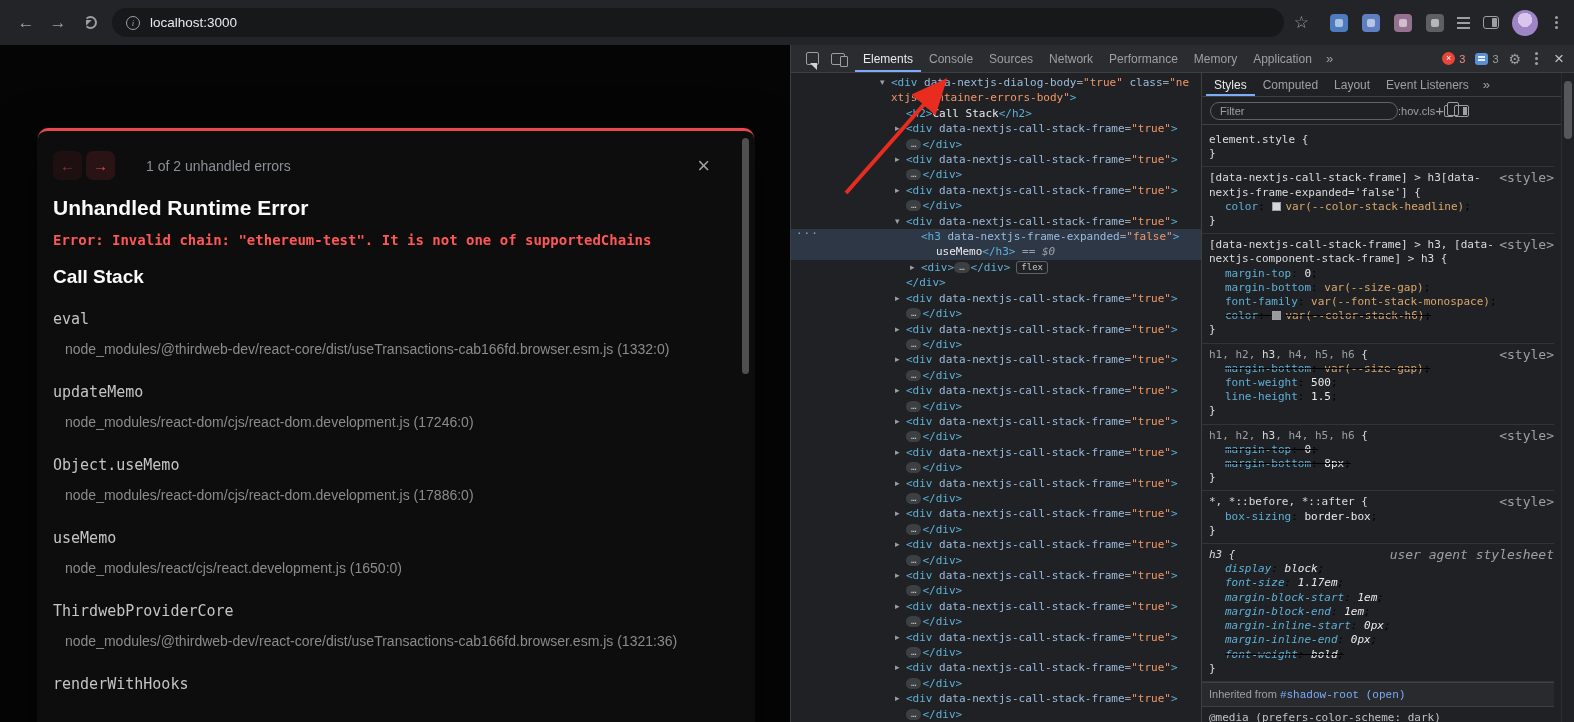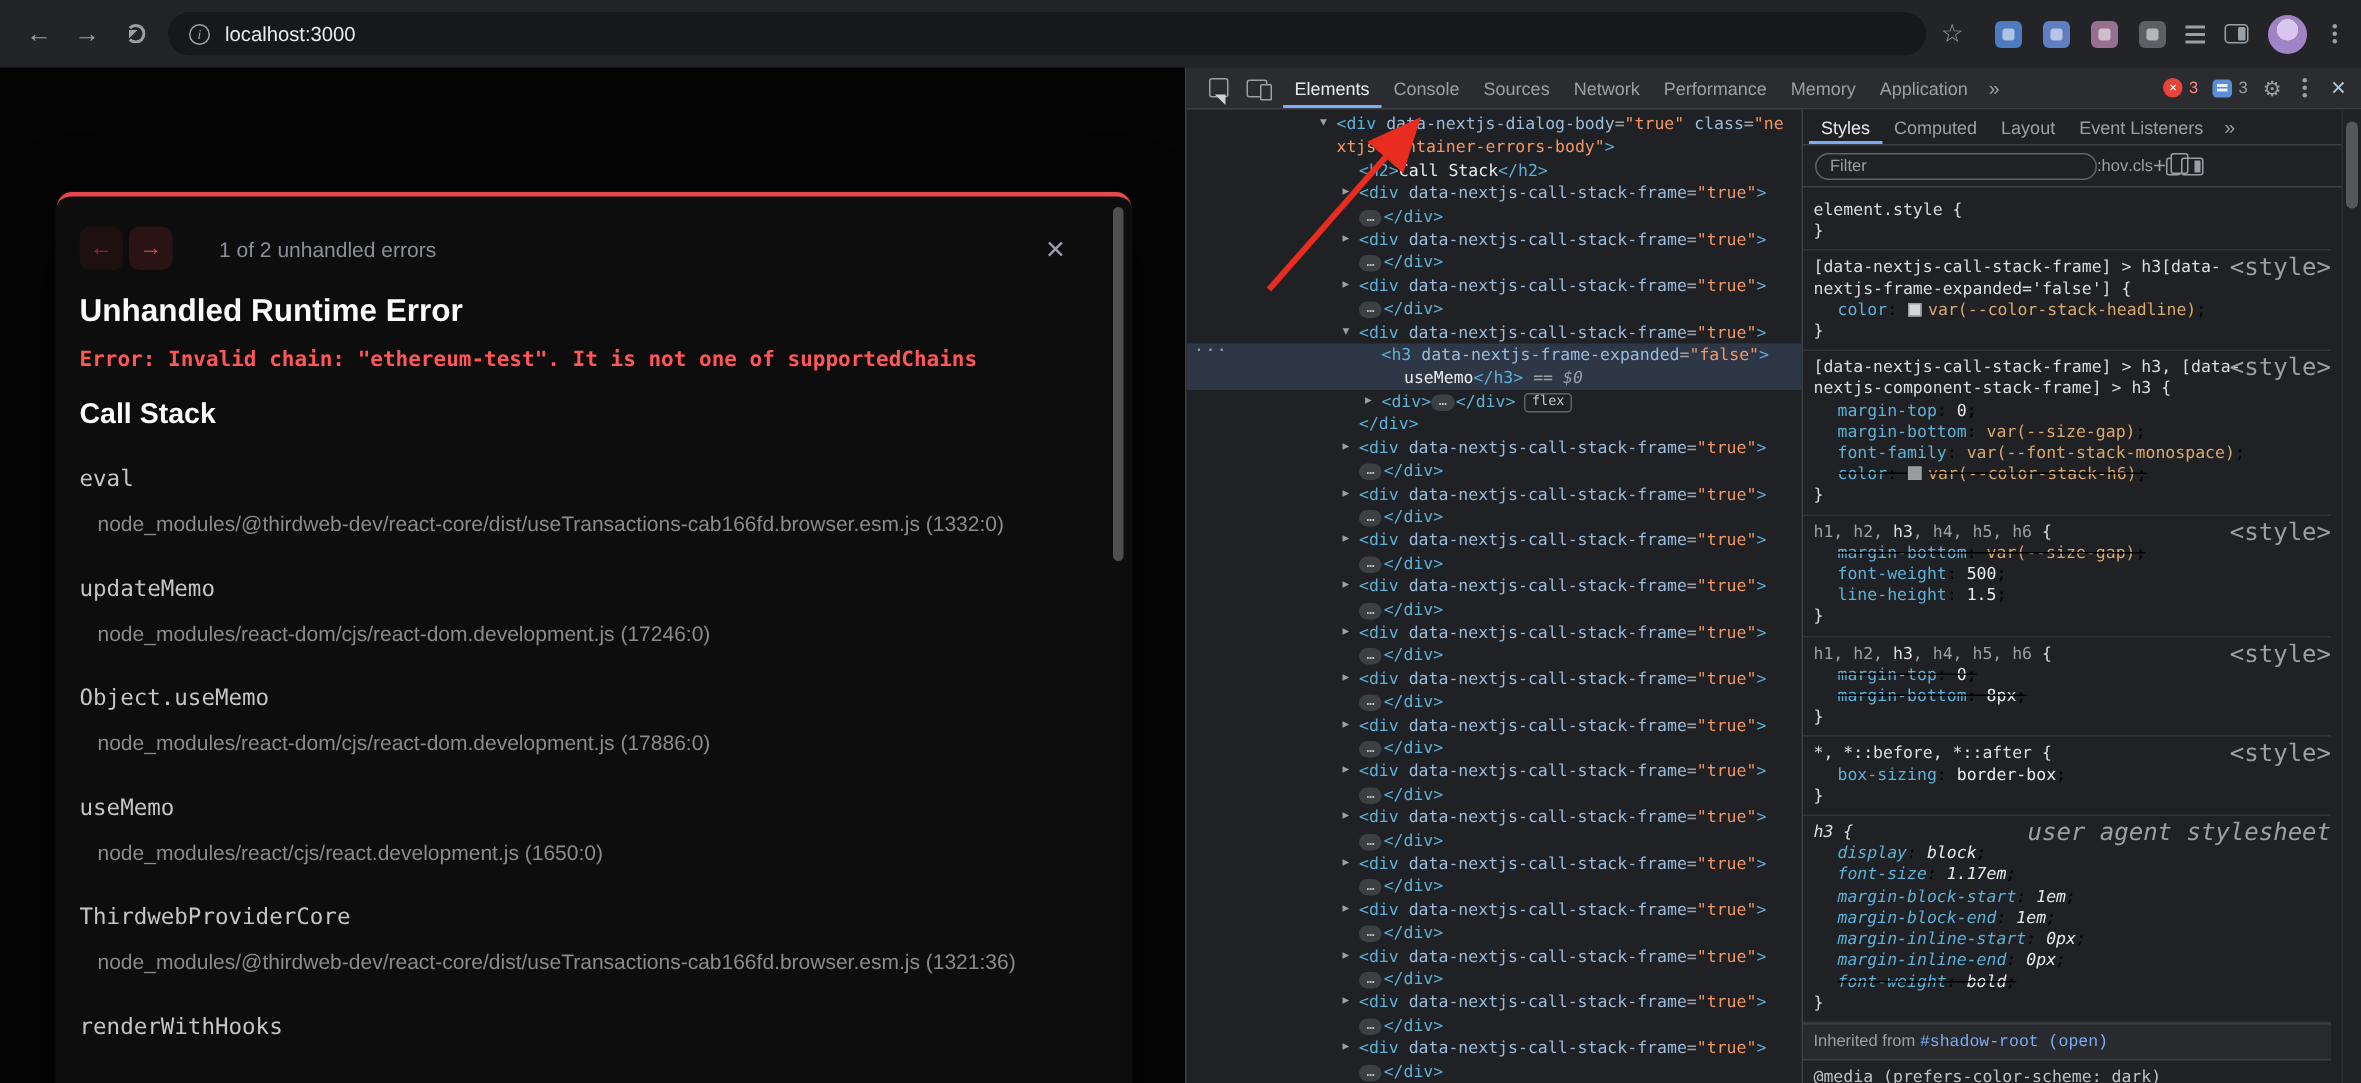--- a/index.html
+++ b/index.html
@@ -111,21 +111,21 @@
   .copy-ic { width:10px; height:12px; border:1.5px solid #9aa0a6; border-radius:2px; position:relative; }
   .copy-ic::after { content:''; position:absolute; left:2px; top:-4px; width:10px; height:12px; border:1.5px solid #9aa0a6; border-radius:2px; background:#202124; }
   .spanel-ic { width:15px; height:12px; border:1.5px solid #9aa0a6; border-radius:2px; position:relative; }
   .spanel-ic::after { content:''; position:absolute; right:1px; top:1px; bottom:1px; width:4px; background:#9aa0a6; }
 
   .rules { flex:1; overflow:hidden; padding:4px 20px 0 0; font-family:"DejaVu Sans Mono", monospace;
            font-size:11px; line-height:14.2px; }
   .rule { border-bottom:1px solid #313438; padding:4px 0 5px 7px; position:relative; }
   .sel-line { color:#dadce0; position:relative; padding-right:40px; white-space:nowrap; }
   .sel { color:#dadce0; } .dim { color:#9aa0a6; }
-  .rule-label { position:absolute; right:0; top:0; color:#9aa0a6; font-size:16px; }
+  .rule-label { position:absolute; right:0; top:0; color:#9aa0a6; font-size:13px; }
   .ua .sel-line, .ua .prop { font-style:italic; }
   .ua .rule-label { font-style:italic; }
   .media-line { color:#bdc1c6; white-space:nowrap; }
   .prop { padding-left:16px; white-space:nowrap; }
   .prop.struck { text-decoration:line-through; }
   .pname { color:var(--tag-blue, #5db0d7); }
   .pval { color:#e8eaed; }
   .pval.pvar { color:#d9a86c; }
   .swatch { display:inline-block; width:9px; height:9px; border:1px solid #9aa0a6; margin:0 4px 0 1px; vertical-align:-1px; }
   .close-brace { color:#dadce0; }

